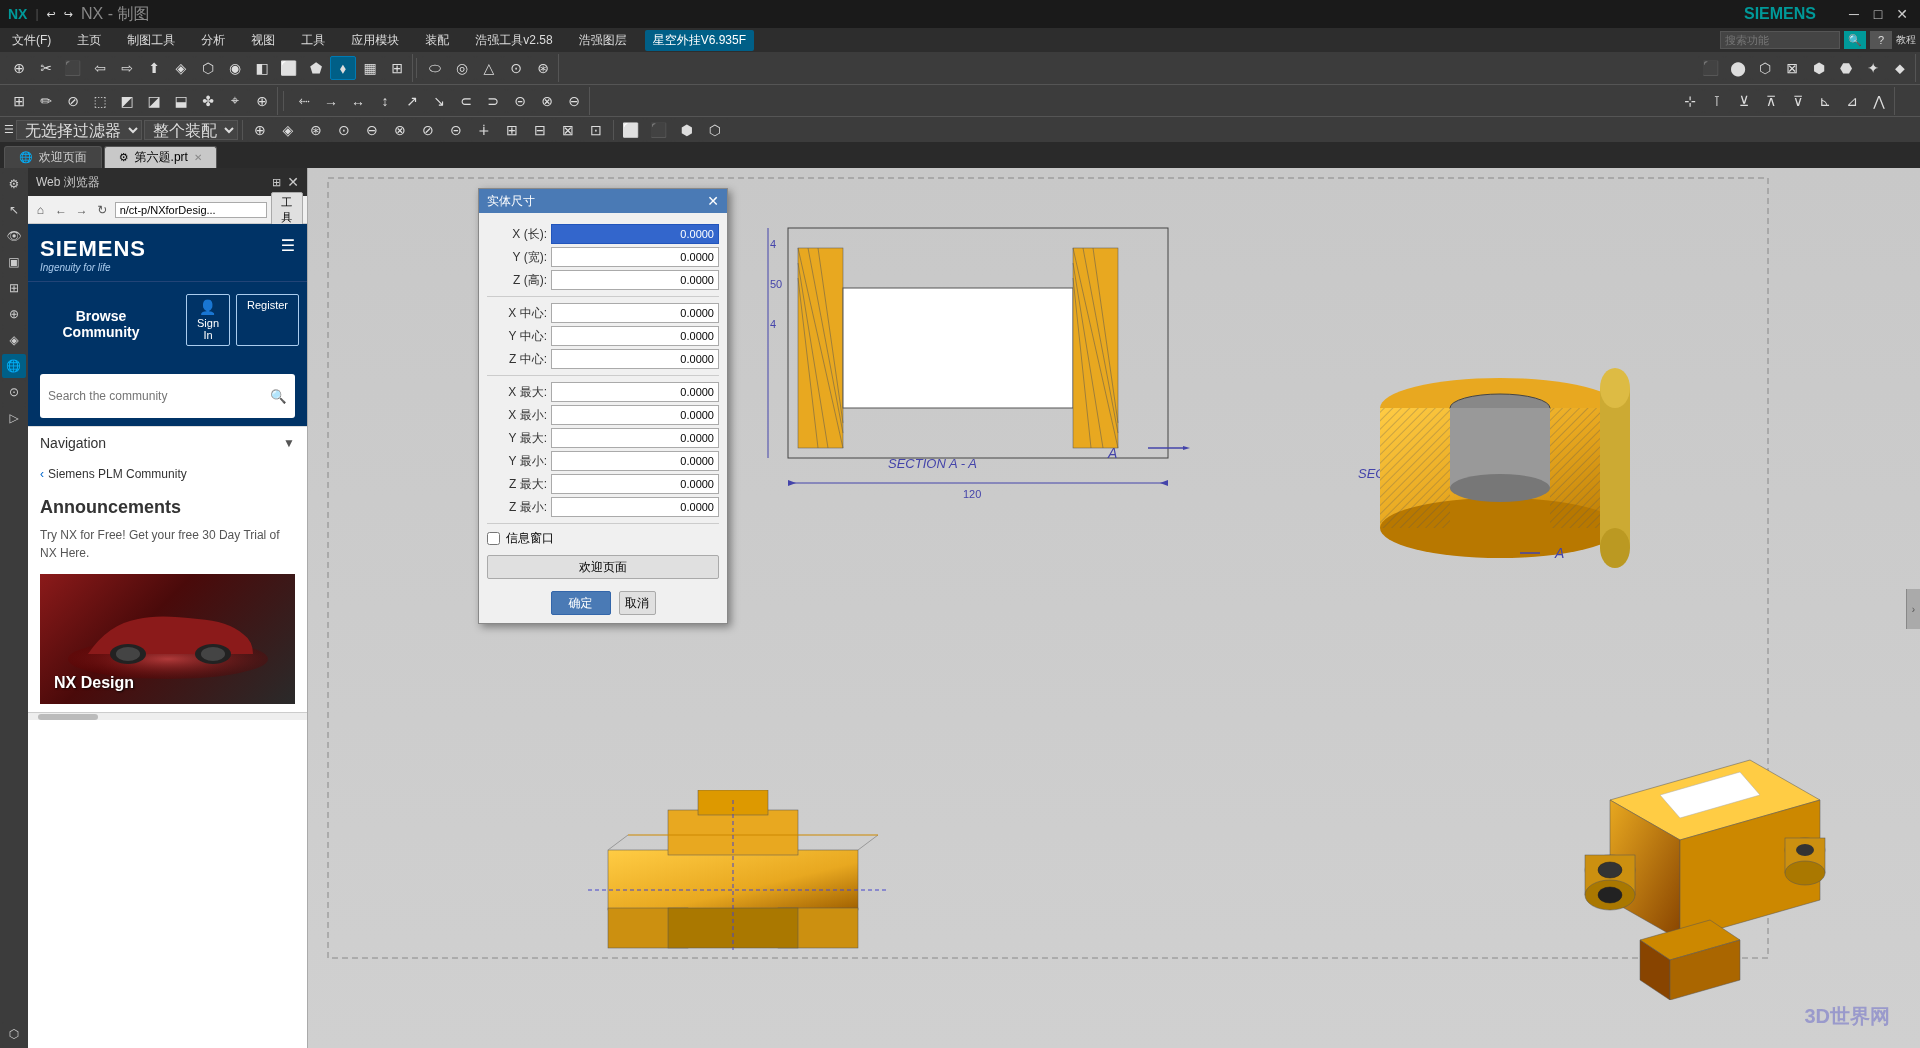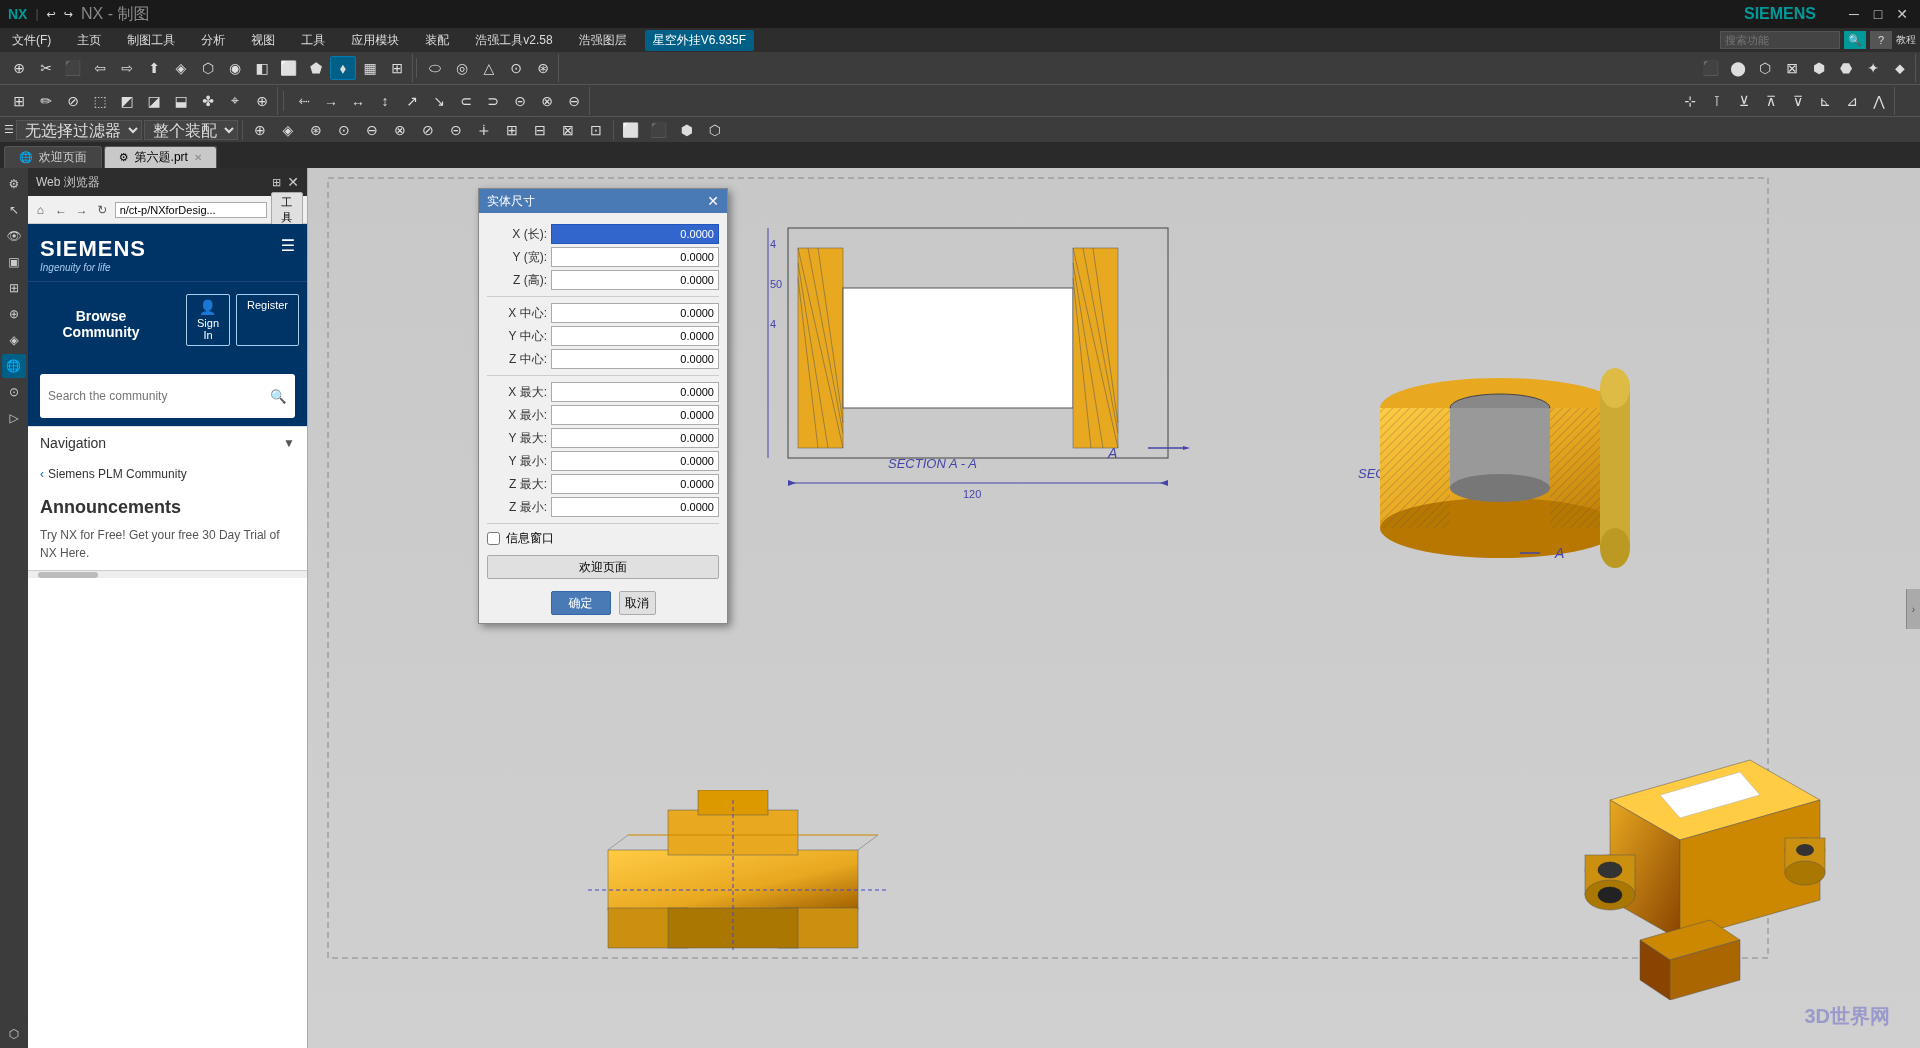--- a/index.html
+++ b/index.html
@@ -377,20 +377,40 @@
 
       <div id="breadcrumb-area">
         <span class="breadcrumb-back">‹</span>
         <span class="breadcrumb-text">Siemens PLM Community</span>
       </div>
 
       <div id="announcements">
         <div class="announcements-title">Announcements</div>
         <div class="announcements-text">Try NX for Free! Get your free 30 Day Trial of NX Here.</div>
 
+        <div class="nx-design-card">
+          <div class="nx-design-bg">
+
+            <svg width="220" height="100" viewBox="0 0 220 100">
+              <defs>
+                <radialGradient id="carglow" cx="50%" cy="50%">
+                  <stop offset="0%" stop-color="#cc4444" stop-opacity="0.8"></stop>
+                  <stop offset="100%" stop-color="#660000" stop-opacity="0.3"></stop>
+                </radialGradient>
+              </defs>
+              <ellipse cx="110" cy="70" rx="100" ry="20" fill="url(#carglow)"></ellipse>
+              <path d="M30 65 Q50 35 80 30 Q100 25 140 30 Q170 32 185 45 Q195 52 195 65 Z" fill="#8B1A1A"></path>
+              <ellipse cx="70" cy="65" rx="18" ry="10" fill="#222"></ellipse>
+              <ellipse cx="155" cy="65" rx="18" ry="10" fill="#222"></ellipse>
+              <ellipse cx="70" cy="65" rx="12" ry="7" fill="#444"></ellipse>
+              <ellipse cx="155" cy="65" rx="12" ry="7" fill="#444"></ellipse>
+            </svg>
+          </div>
+          <div class="nx-design-text">NX Design</div>
+        </div>
       </div>
 
       <div style="height:8px; background:#eee; border-top:1px solid #ccc; position:relative;">
         <div style="position:absolute; left:10px; width:60px; height:6px; top:1px; background:#bbb; border-radius:3px;"></div>
       </div>
     </div>
   </div>
 
   <div id="viewport">
 

